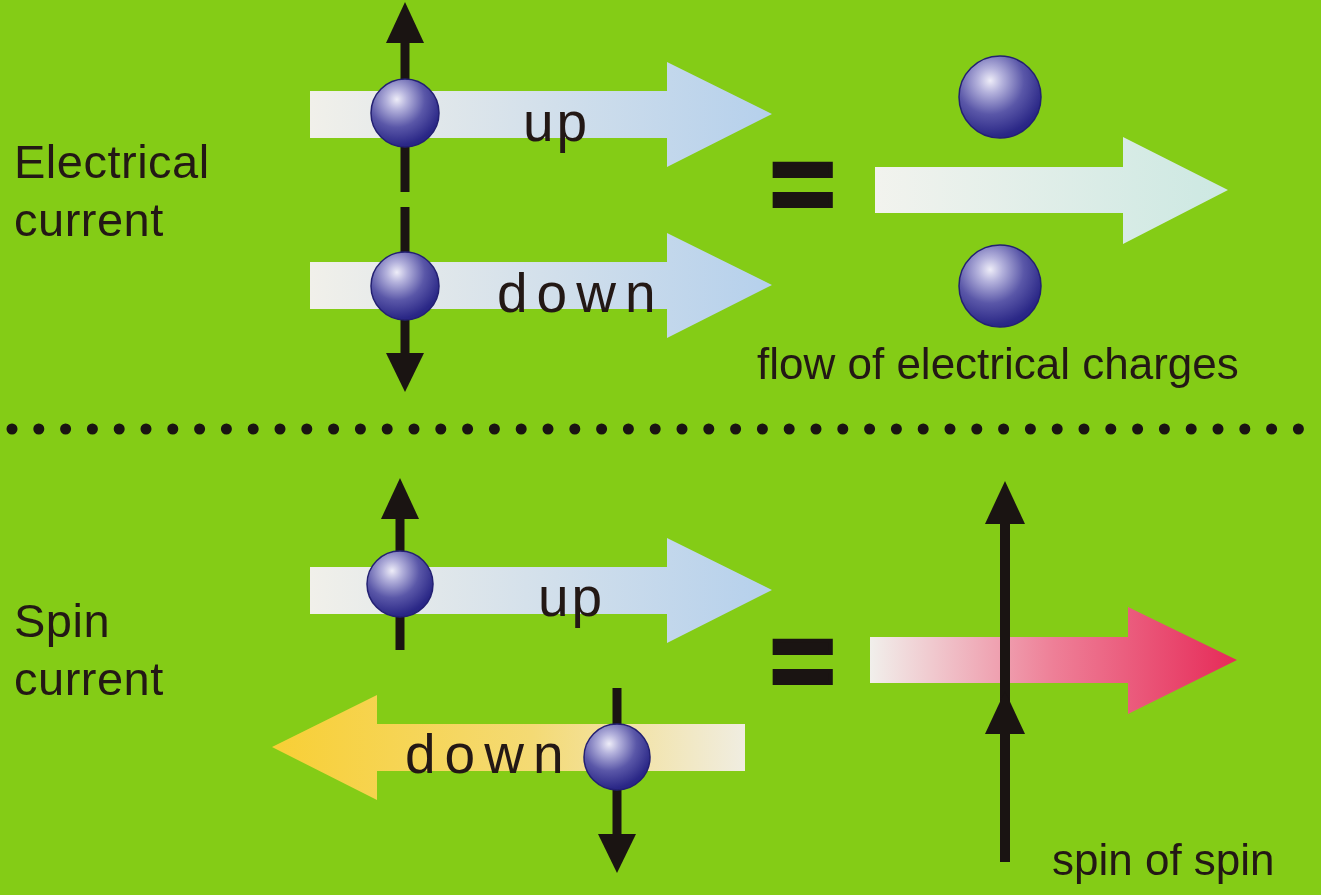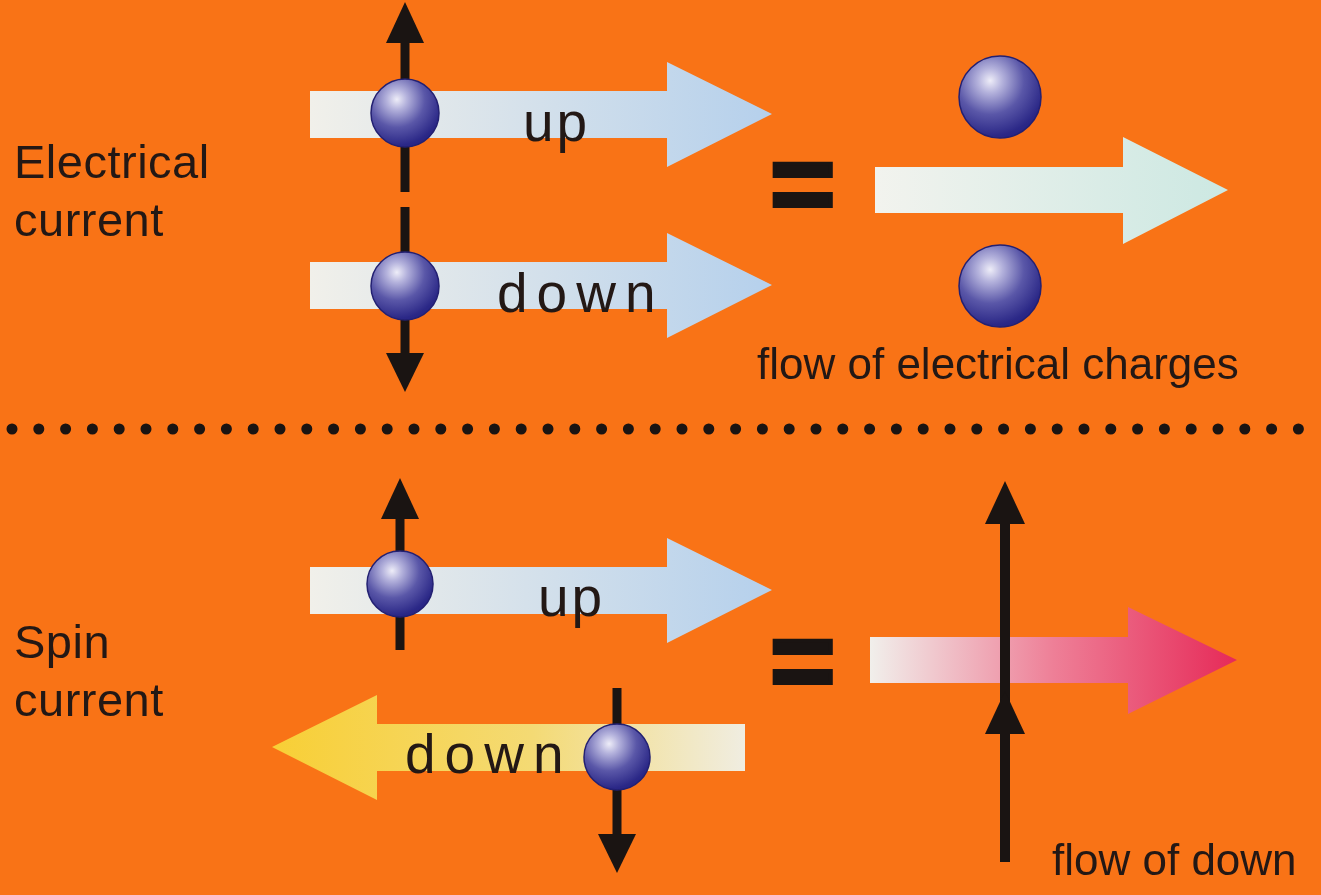--- a/index.html
+++ b/index.html
@@ -1,20 +1,20 @@
 <!DOCTYPE html>
 <html><head>
 <meta charset="utf-8">
 <style>
   *{margin:0;padding:0;box-sizing:border-box}
   html,body{background:#ffffff}
   .diagram{
     position:relative;
     width:1321px;height:895px;
-    background:#f97316;
+    background:#84cc16;
     font-family:"Liberation Sans", sans-serif;
     color:#231815;
     overflow:hidden;
   }
   .abs{position:absolute}
   .title{font-size:47px;line-height:1.24;letter-spacing:.5px;white-space:nowrap}
   .lbl{font-size:55px;white-space:nowrap}
   .lbl.spread{letter-spacing:9px}
   .lbl.slight{letter-spacing:3px}
   .caption{font-size:44px;white-space:nowrap}
@@ -110,26 +110,26 @@
   </div>
 
   <div class="abs lbl slight" style="left:523px;top:90px">up</div>
 
   <div class="abs lbl spread" style="left:497px;top:261px">down</div>
 
   <div class="abs equals" style="left:770px;top:128px">=</div>
 
   <div class="abs caption" style="left:757px;top:339px">flow of electrical charges</div>
 
-  <div class="abs title" style="left:14px;top:613px">
+  <div class="abs title" style="left:14px;top:592px">
     <div>Spin</div>
     <div>current</div>
   </div>
 
   <div class="abs lbl slight" style="left:538px;top:565px">up</div>
 
   <div class="abs lbl spread" style="left:405px;top:722px">down</div>
 
   <div class="abs equals" style="left:770px;top:605px">=</div>
 
-  <div class="abs caption" style="left:1052px;top:835px">flow of down</div>
+  <div class="abs caption" style="left:1052px;top:835px">spin of spin</div>
 
 </div>
 
 </body></html>

